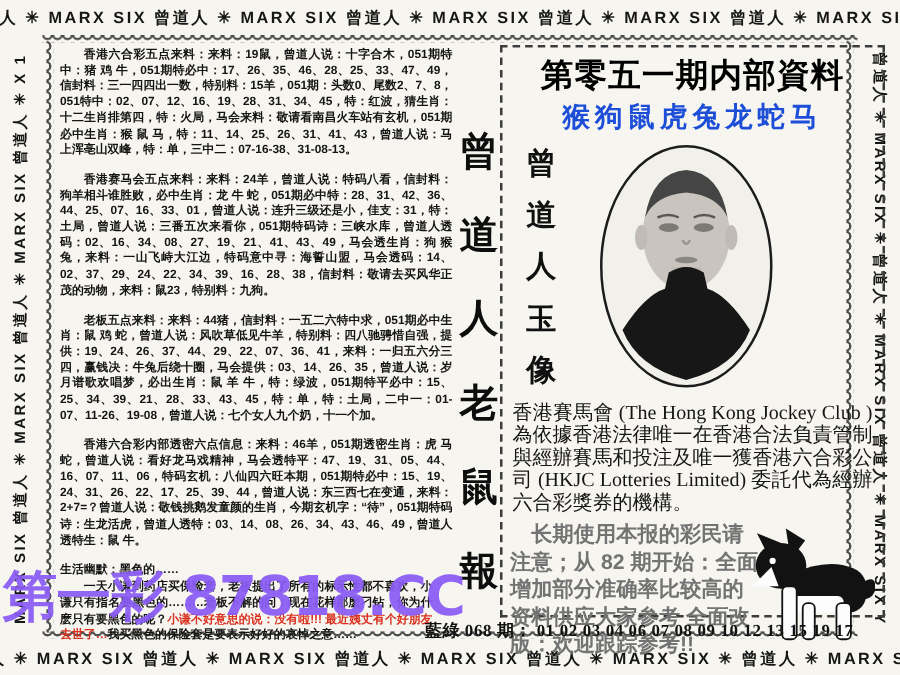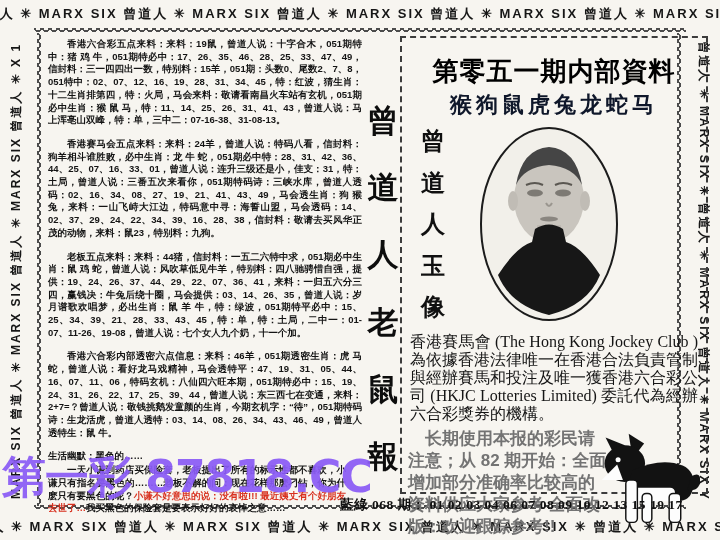--- a/index.html
+++ b/index.html
@@ -33,22 +33,22 @@
   .humor-title{margin:0;font-weight:700;}
   .humor-body{margin:1px 16px 0 0;text-indent:2em;}
   .red{color:#d8311f;}
   
   .divider{position:absolute;left:363px;top:100px;width:40px;height:378px;
     display:flex;flex-direction:column;justify-content:space-between;align-items:center;
     font-size:31px;font-weight:bold;font-family:"DejaVu Serif","Liberation Serif",serif;color:#0d0d0d;}
   
   .panel{position:absolute;left:400px;top:36px;width:308px;height:458px;
     border:2px dashed #3c3c3c;box-sizing:border-box;padding:3px 6px;}
-  .panel-title{font-size:26px;font-weight:800;text-align:center;letter-spacing:1px;margin-top:13px;color:#000;}
-  .panel-subtitle{font-size:22px;font-weight:700;letter-spacing:4px;text-align:center;margin-top:1px;color:#0f172a;}
+  .panel-title{font-size:26px;font-weight:800;text-align:center;letter-spacing:1px;margin-top:2px;color:#000;}
+  .panel-subtitle{font-size:22px;font-weight:700;letter-spacing:4px;text-align:center;margin-top:1px;color:#1d4ed8;}
   .portrait-row{position:relative;height:206px;margin-top:3px;}
   .caption{position:absolute;left:10px;top:2px;height:198px;width:30px;
     display:flex;flex-direction:column;justify-content:space-between;align-items:center;
     font-size:24px;font-weight:600;font-family:"DejaVu Serif","Liberation Serif",serif;color:#101010;}
   .portrait-svg{position:absolute;left:70px;top:2px;width:142px;height:198px;}
   .panel-p1{font-size:16px;line-height:18px;margin:4px 2px 0;text-align:justify;
     font-family:"Liberation Serif","DejaVu Serif",serif;color:#151515;}
   .p2row{position:relative;margin-top:5px;height:100px;}
   .panel-p2{width:202px;font-size:17px;line-height:22px;font-weight:600;color:#737373;text-indent:1em;}
   .dog-svg{position:absolute;right:0;bottom:0;width:106px;height:96px;}

